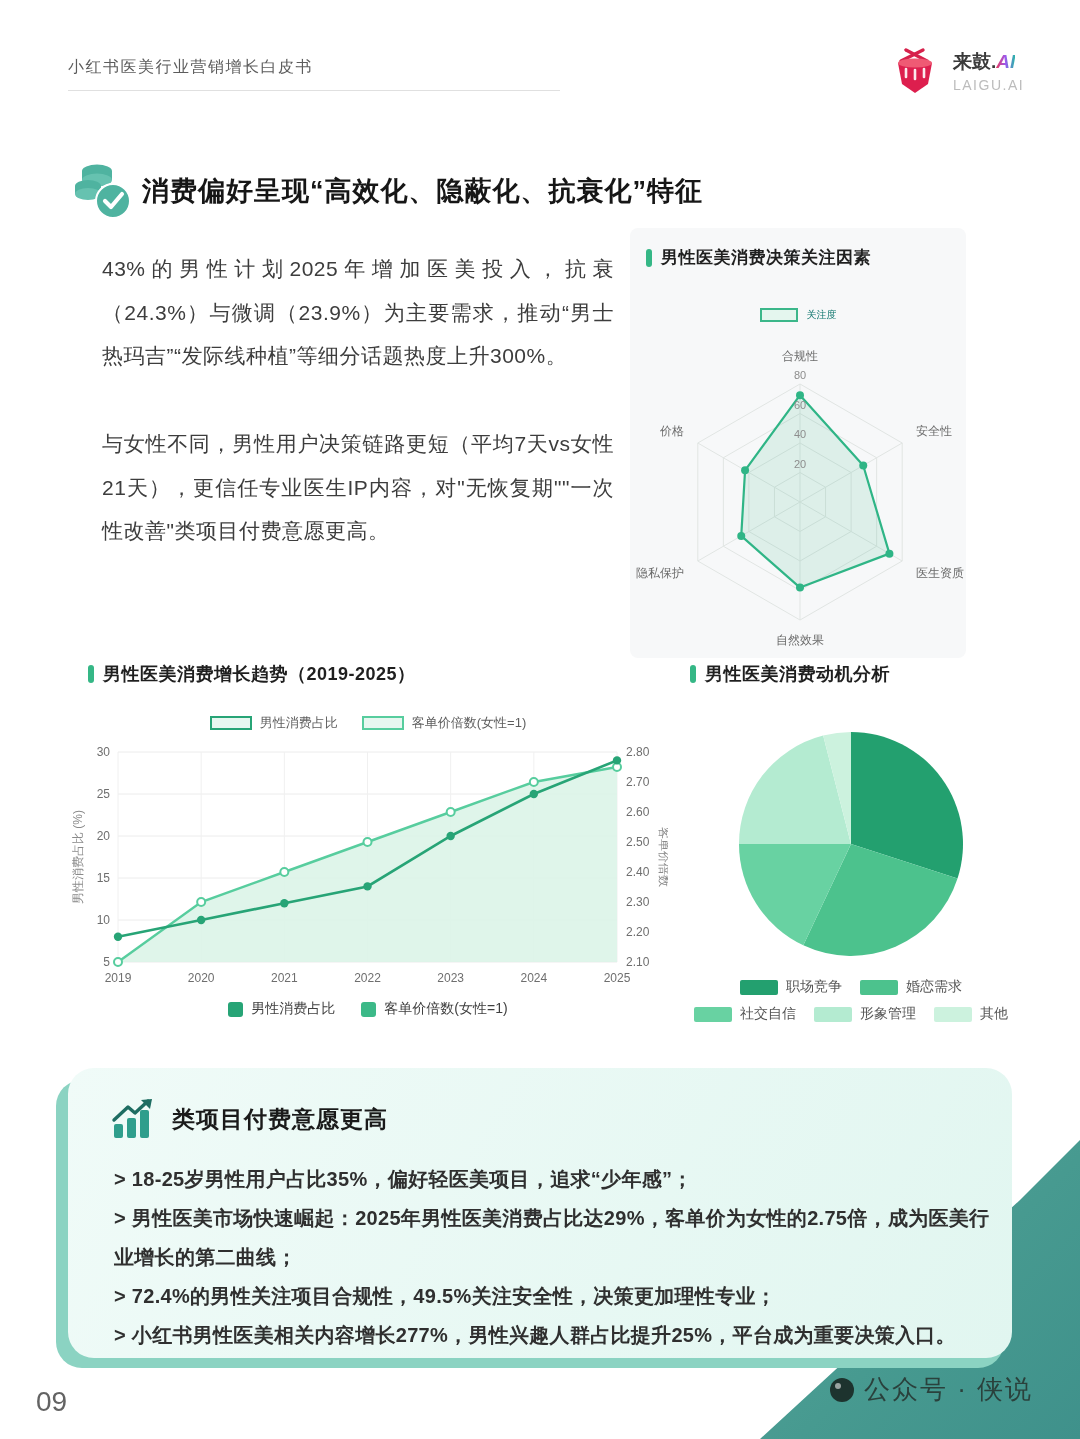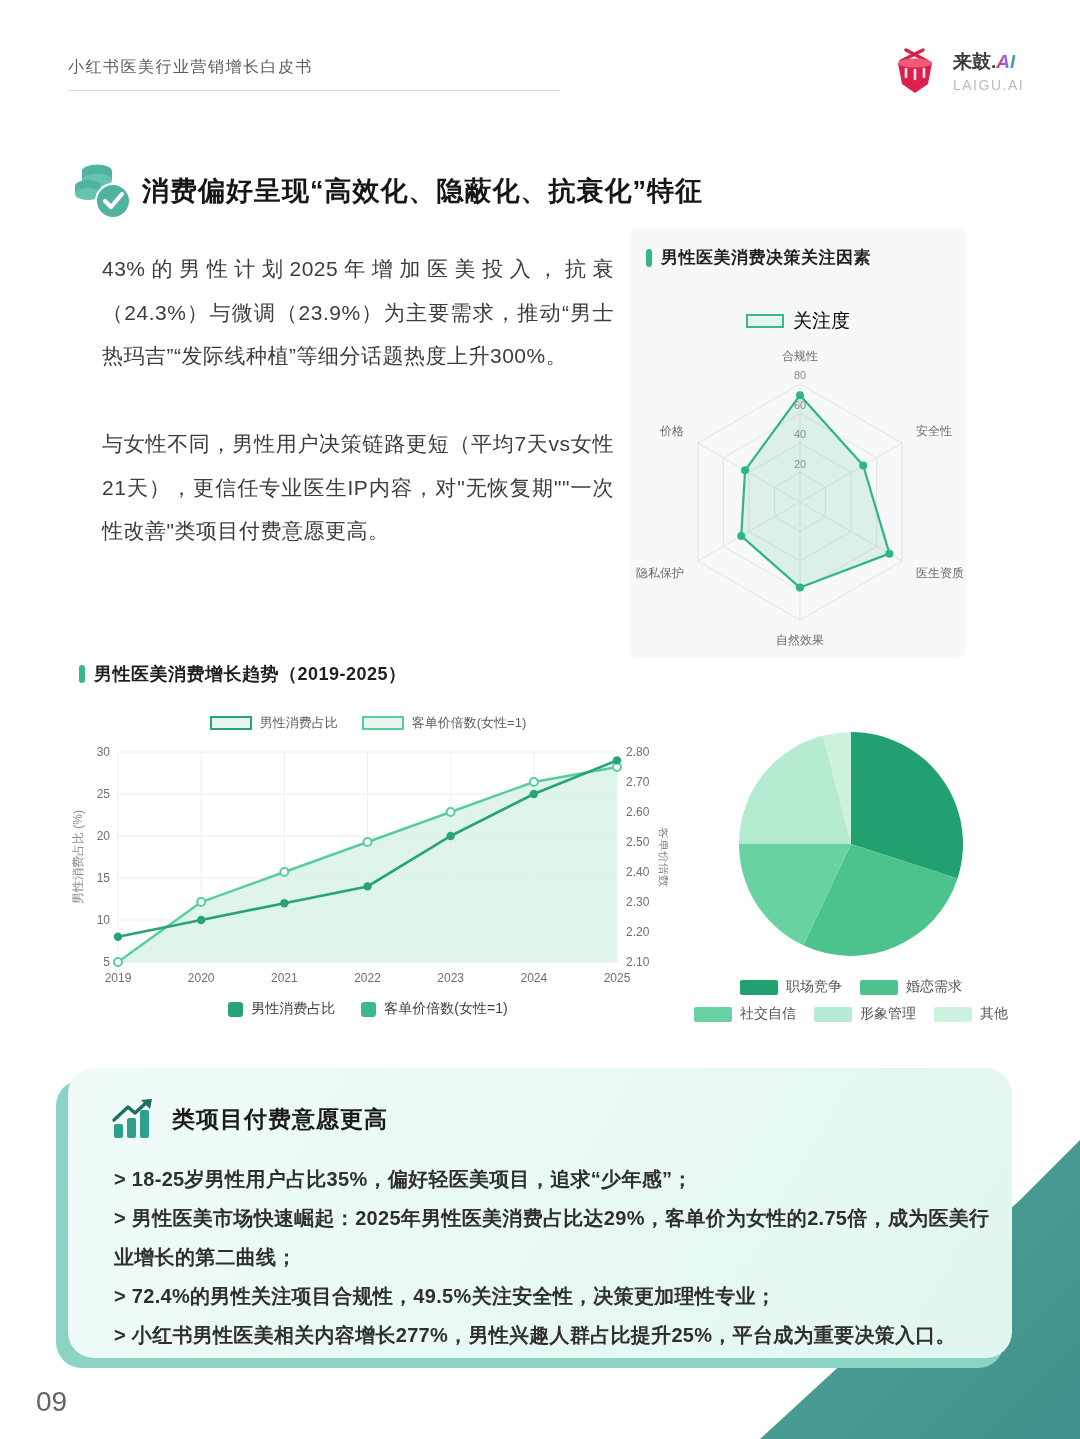--- a/index.html
+++ b/index.html
@@ -28,25 +28,25 @@
 
   
   .panel-title { display:flex; align-items:center; gap:9px; }
   .accent-bar { width:6px; height:18px; border-radius:3px; background:#35b786; flex:0 0 aupx; }
   .panel-title span { font-size:17px; font-weight:bold; color:#1f1f1f; letter-spacing:0.5px; }
 
   .radar-panel { position:absolute; left:630px; top:228px; width:336px; height:430px;
     background:#f7f8f9; border-radius:8px; padding:18px 0 0 16px; }
   .radar-legend { position:absolute; left:0; top:80px; width:336px; display:flex; justify-content:center; align-items:center; gap:9px; }
   .radar-swatch { width:38px; height:14px; background:#e4f6ee; border:2px solid #3bb78a; }
-  .radar-legend span.lbl { font-size:19px; color:#000000; }
+  .radar-legend span.lbl { font-size:10px; color:#0f766e; }
   #radar-svg { position:absolute; left:0; top:72px; }
 
   .trend-panel { position:absolute; left:68px; top:662px; width:600px; height:385px; }
-  .trend-panel .panel-title { margin-left:11px; }
+  .trend-panel .panel-title { margin-left:20px; }
   .trend-panel .panel-title span { font-size:18px; }
   .trend-legend-top { position:absolute; left:0; top:52px; width:600px; display:flex; justify-content:center; gap:24px; align-items:center; }
   .tl-item { display:flex; align-items:center; gap:8px; }
   .tl-swatch { width:42px; height:14px; background:#e7f7f0; border:2px solid #2fae7e; }
   .tl-item span.lbl { font-size:13px; color:#5e5e5e; }
   #trend-svg { position:absolute; left:0; top:80px; }
   .trend-legend-bottom { position:absolute; left:0; top:338px; width:600px; display:flex; justify-content:center; gap:26px; align-items:center; }
   .bl-item { display:flex; align-items:center; gap:8px; }
   .bl-swatch { width:15px; height:15px; border-radius:3px; background:#2aa876; }
   .bl-item span.lbl { font-size:14px; color:#3f3f3f; }
@@ -80,20 +80,24 @@
   .wm-icon { width:24px; height:24px; border-radius:50%; background:#1d332e; position:relative; flex:0 0 auto; }
   .wm-icon::after { content:""; position:absolute; left:5px; top:5px; width:6px; height:6px; border-radius:50%; background:rgba(255,255,255,0.55); }
   .watermark-label span.txt { font-size:26px; color:#2a413c; letter-spacing:2px; }
 </style>
 </head>
 <body>
 
 <div id="page">
 
   <div class="watermark-shape"></div>
+  <div class="watermark-label">
+    <span class="wm-icon"></span>
+    <span class="txt">公众号 · 侠说</span>
+  </div>
 
   <div class="doc-title">小红书医美行业营销增长白皮书</div>
   <div class="title-underline"></div>
   <div class="logo">
     <svg width="44" height="50" viewBox="0 0 44 50">
       <line x1="8" y1="15" x2="30" y2="4" stroke="#d6214b" stroke-width="3.4" stroke-linecap="round"></line>
       <line x1="13" y1="4" x2="34" y2="15" stroke="#d6214b" stroke-width="3.4" stroke-linecap="round"></line>
       <path d="M5,17 L39,17 L35,38 L22,47 L9,38 Z" fill="#dd1f4e"></path>
       <ellipse cx="22" cy="17" rx="17" ry="4.6" fill="#ef5a74"></ellipse>
       <line x1="13" y1="23" x2="13" y2="31" stroke="#ffffff" stroke-width="2.6" stroke-linecap="round" opacity="0.9"></line>
@@ -243,20 +247,24 @@
         <span class="lbl">男性消费占比</span>
       </div>
       <div class="bl-item">
         <span class="bl-swatch" id="bl-sw-1" style="background: rgb(60, 185, 136);"></span>
         <span class="lbl">客单价倍数(女性=1)</span>
       </div>
     </div>
   </div>
 
   <div class="pie-panel">
+    <div class="panel-title">
+      <span class="accent-bar"></span>
+      <span>男性医美消费动机分析</span>
+    </div>
     <svg id="pie-svg" width="322" height="262">
         <path d="M161,132 L161,20 A112,112 0 0 1 267.5183298250572,166.6099033699941 Z" fill="#23a06f"></path>
         <path d="M161,132 L267.5183298250572,166.6099033699941 A112,112 0 0 1 113.31271934471187,233.34062987619419 Z" fill="#4cc28d"></path>
         <path d="M161,132 L113.31271934471187,233.34062987619419 A112,112 0 0 1 49,132 Z" fill="#68d2a2"></path>
         <path d="M161,132 L49,132 A112,112 0 0 1 133.14673263753622,23.518685953593334 Z" fill="#b4ebd1"></path>
         <path d="M161,132 L133.14673263753622,23.518685953593334 A112,112 0 0 1 160.99999999999997,20 Z" fill="#ccf2de"></path>
       </svg>
     <div class="pie-legend row1">
       <div class="pl-item">
         <span class="pl-swatch" style="background: rgb(35, 160, 111);"></span>

